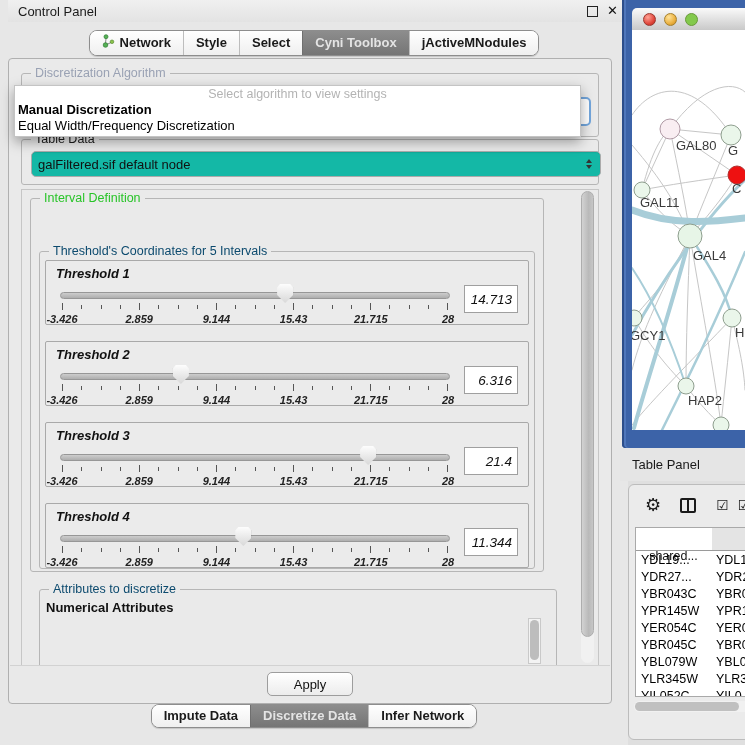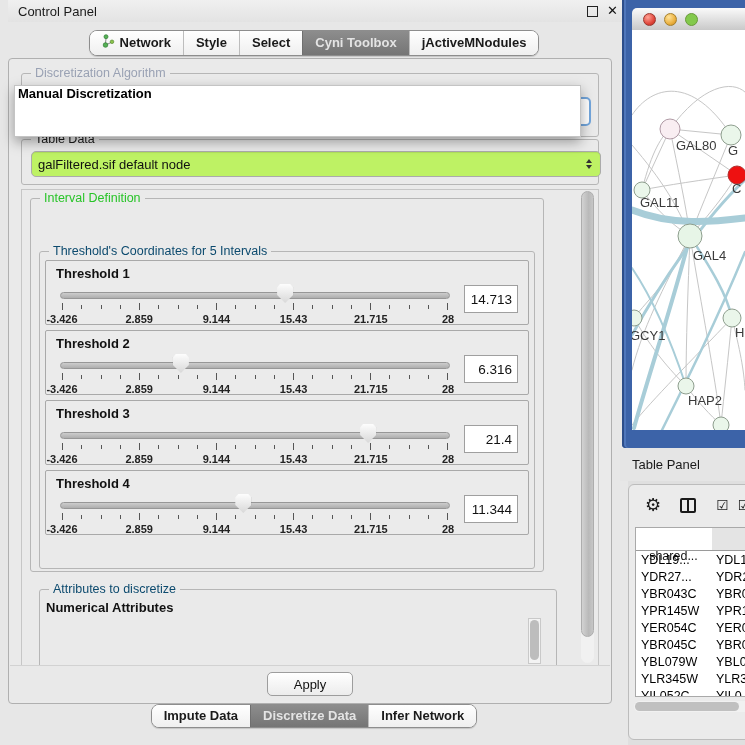--- a/index.html
+++ b/index.html
@@ -38,40 +38,40 @@
   .algo-group{left:12px;top:14px;width:576px;height:62px;}
   .algo-combo{position:absolute;left:9px;top:23px;width:556px;height:25px;background:#fff;border:2px solid #73a6dc;border-radius:5px;}
 
   .popup{position:absolute;left:5px;top:26px;width:565px;height:50px;background:#fff;border:1px solid #c4c4c4;
     box-shadow:0 5px 12px rgba(0,0,0,.35);z-index:6;}
   .popup-hint{height:16px;line-height:17px;text-align:center;color:#b3b3b3;font-size:12.5px;}
   .popup-item{font-size:13px;line-height:16px;padding-left:3px;color:#000;white-space:nowrap;}
   .popup-item.bold{font-weight:bold;}
 
   .tabledata-group{left:12px;top:80px;width:576px;height:44px;}
-  .combo{background:#bef264;border:1px solid #ababab;border-radius:5px;display:flex;align-items:center;font-size:13px;color:#111;
+  .combo{background:#14b8a6;border:1px solid #ababab;border-radius:5px;display:flex;align-items:center;font-size:13px;color:#111;
     padding:0 6px;box-shadow:inset 0 1px 1px rgba(0,0,0,.08);}
   .combo .combo-text{flex:1;white-space:nowrap;overflow:hidden;}
   .stepper{display:flex;flex-direction:column;gap:2px;align-items:center;padding:0 2px;}
   .stepper .up{width:0;height:0;border-left:3.5px solid transparent;border-right:3.5px solid transparent;border-bottom:4.5px solid #333;}
   .stepper .dn{width:0;height:0;border-left:3.5px solid transparent;border-right:3.5px solid transparent;border-top:4.5px solid #333;}
   .tabledata-combo{position:absolute;left:9px;top:11px;width:556px;height:24px;}
 
   .scroll-area{position:absolute;left:12px;top:130px;width:576px;height:476px;border:1px solid #c6c6c6;background:#eaeaea;overflow:hidden;}
   .v-scrollbar{position:absolute;right:2px;top:2px;width:13px;height:468px;background:#f1f1f1;border-radius:7px;}
   .v-scrollbar .thumb{position:absolute;left:0px;top:0px;width:13px;height:446px;border-radius:7px;
     background:linear-gradient(90deg,#d2d2d2,#b9b9b9 60%,#c6c6c6);border:1px solid #adadad;box-sizing:border-box;}
 
   .interval-group{left:8px;top:8px;width:512px;height:372px;}
   .ni-row{position:absolute;left:28px;top:16px;display:flex;align-items:center;}
   .ni-label{font-size:13px;font-weight:bold;color:#111;}
   .ni-combo{width:278px;height:24px;margin-left:14px;}
 
   .thr-group{position:absolute;left:8px;top:52px;width:494px;height:316px;}
-  .thr-stack{position:absolute;left:5px;top:8px;right:5px;display:flex;flex-direction:column;gap:5px;}
+  .thr-stack{position:absolute;left:5px;top:8px;right:5px;display:flex;flex-direction:column;gap:16px;font-style:italic;}
   .thr-box{background:#ebebeb;border:1px solid #a9a9a9;border-radius:2px;padding:5px 10px 4px;height:65px;box-sizing:border-box;}
   .thr-label{font-size:13px;font-weight:bold;color:#111;}
   .thr-row{display:flex;align-items:flex-start;margin-top:3px;}
   .slider{position:relative;flex:1;margin:0 14px 8px 4px;height:44px;text-align:right;}
   .track{position:absolute;left:0;right:0;top:8px;height:5px;border:1px solid #979797;border-radius:4px;
     background:linear-gradient(#cdcdcd,#aeaeae);}
   .handle{position:absolute;top:0;width:16px;height:19px;z-index:2;
     background:linear-gradient(#fdfdfd,#d8d8d8);
     clip-path:polygon(18% 0,82% 0,100% 18%,100% 58%,50% 100%,0 58%,0 18%);
     filter:drop-shadow(0 0 1px #777);}
@@ -170,22 +170,24 @@
   </div>
 
   <div class="main-panel">
 
     <div class="group algo-group">
       <span class="group-title gt-dim">Discretization Algorithm</span>
       <div class="algo-combo"></div>
     </div>
 
     <div class="popup">
+      <div class="popup-hint">Select algorithm to view settings</div>
       <div id="popup-items">
           <div class="popup-item bold">Manual Discretization</div>
+          <div class="popup-item">Equal Width/Frequency Discretization</div>
         </div>
     </div>
 
     <div class="group tabledata-group">
       <span class="group-title gt-dark">Table Data</span>
       <div class="combo tabledata-combo">
         <span class="combo-text">galFiltered.sif default node</span>
         <span class="stepper">
             <span class="up"></span>
             <span class="dn"></span>

